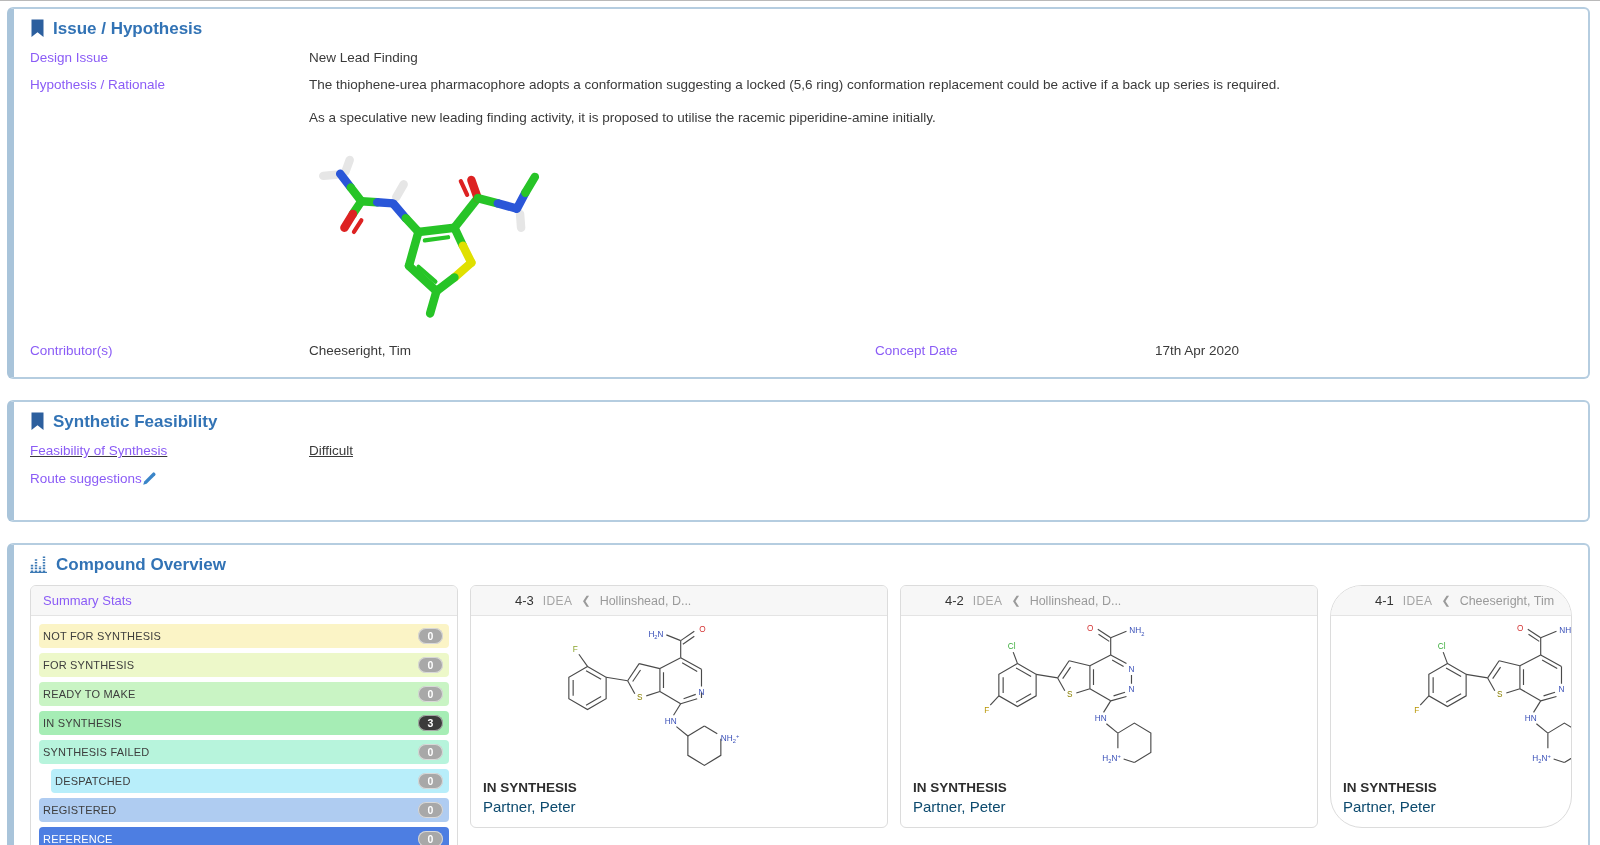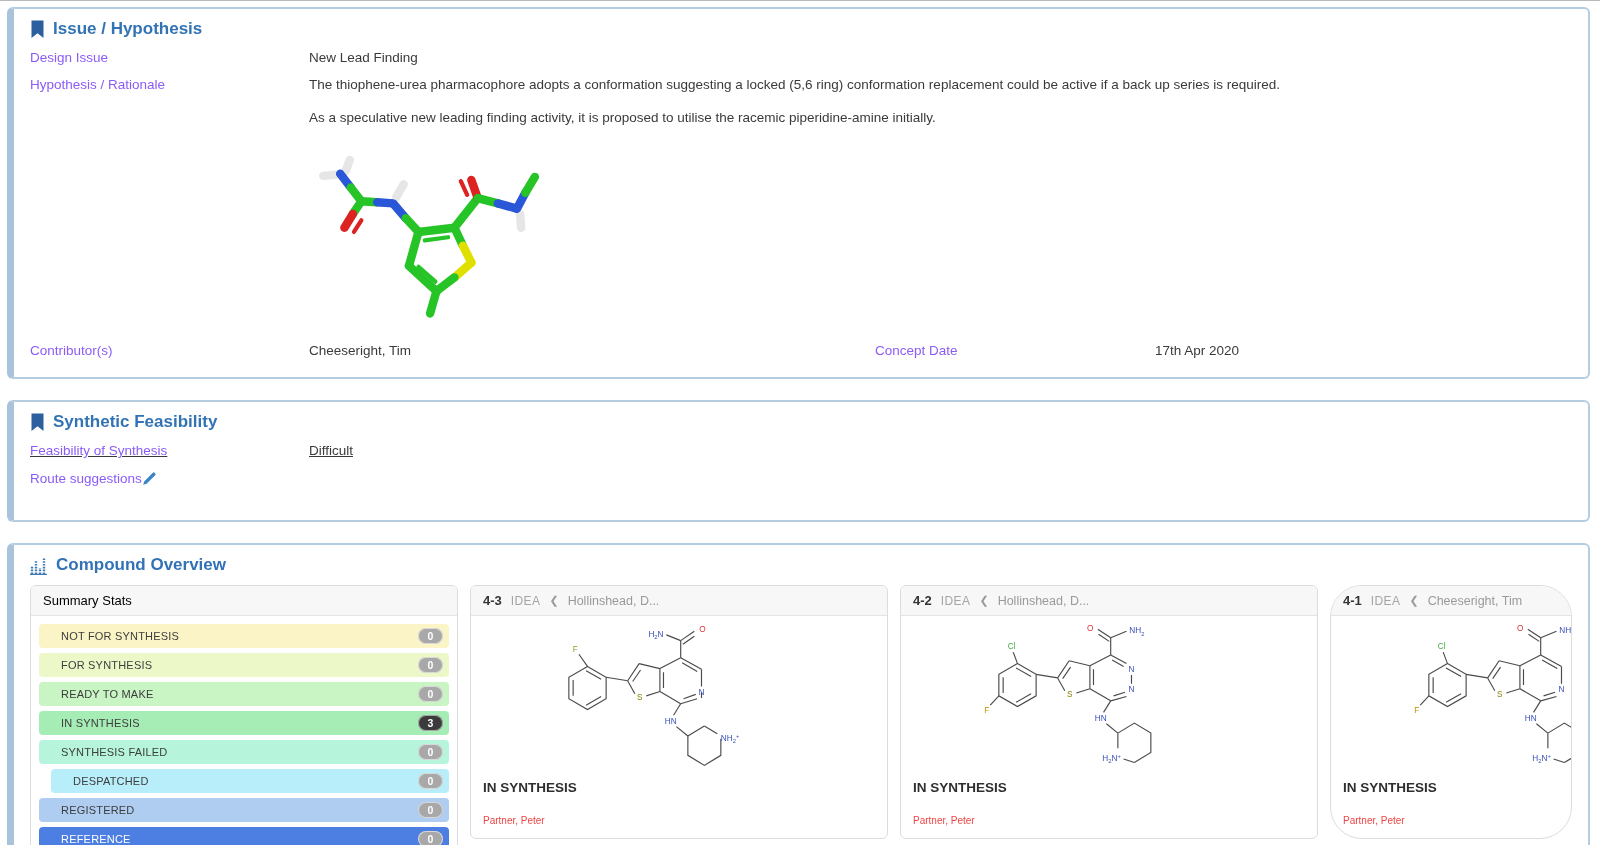--- a/index.html
+++ b/index.html
@@ -7,21 +7,21 @@
     font-family:"Liberation Sans","DejaVu Sans",sans-serif; color:#3a3a3a; }
   body { border-top:1px solid #b9b9b9; }
 
   .panel { margin:0 10px 0 7px; background:#fff;
     border:2px solid #b5cde0; border-left:7px solid #a9c4da;
     border-radius:6px; padding:10px 16px 12px 16px; }
   #panel-issue { margin-top:6px; min-height:372px; }
   #panel-synth { margin-top:21px; min-height:122px; }
   #panel-overview { margin-top:21px; height:320px; }
 
-  .panel-title { display:flex; align-items:flex-end; gap:8px;
+  .panel-title { display:flex; align-items:flex-start; gap:8px;
     font-size:17px; font-weight:bold; color:#3273b5; margin-bottom:10px; }
   .panel-title svg { flex:0 0 auto; }
 
   .frow { display:grid; grid-template-columns:279px 1fr; align-items:start;
     margin-bottom:9px; }
   .flabel { color:#8b5cf6; font-size:13.5px; padding-top:1px; }
   .fvalue { color:#3a3a3a; font-size:13.5px; line-height:1.35; }
   .fvalue p + p { margin-top:15px; }
 
   .bottom-row { display:grid; grid-template-columns:279px 566px 280px 1fr;
@@ -33,42 +33,42 @@
   .edit-btn { cursor:pointer; line-height:0; }
 
   .overview-body { display:flex; gap:12px; align-items:flex-start; }
 
   .cardbox { background:#fff; border:1px solid #dcdcdc; border-radius:6px;
     overflow:hidden; flex:0 0 auto; }
   .cardbox .chead { background:#f7f7f7; border-bottom:1px solid #e4e4e4;
     height:30px; display:flex; align-items:center; gap:9px; padding:0 12px;
     font-size:13px; }
   #summary-box { width:428px; }
-  #summary-box .chead { color:#000000; }
+  #summary-box .chead { color:#8b5cf6; }
   .stat-rows { padding:8px; display:flex; flex-direction:column; gap:5px; }
   .stat-row { height:24px; border-radius:4px; display:flex; align-items:center;
-    justify-content:space-between; padding:0 6px 0 22px; cursor:pointer; }
+    justify-content:space-between; padding:0 6px 0 4px; cursor:pointer; }
   .stat-row .slabel { font-size:11px; letter-spacing:.2px; color:#3d3d3d; }
   .stat-row.white .slabel { color:#fff; }
   .badge { min-width:25px; height:16px; border-radius:9px; background:#a8a8a8;
     color:#fff; font-size:10.5px; font-weight:bold; display:flex;
     align-items:center; justify-content:center; padding:0 6px;
     box-shadow:0 0 0 1px rgba(255,255,255,.55) inset; }
   .badge.dark { background:#3b3b3b; }
 
   .card { width:418px; cursor:pointer; }
   .card:last-child { flex:1 1 auto;border-radius:32px; }
-  .card .cid { font-weight:bold; color:#333; }
+  .card .cid { font-weight:normal; color:#333;margin-left:32px; }
   .card .ctype { color:#a5a5a5; font-size:12px; letter-spacing:.4px; }
   .card .chev { color:#9a9a9a; font-size:11px; }
   .card .cauthor { color:#9a9a9a; font-size:12.5px; }
   .card .cmol { height:158px; padding:6px 0 0 26px; }
   .card .cfoot { padding:6px 12px 12px 12px; }
   .card .cstatus { font-weight:bold; font-size:13.5px; color:#2e2e2e; }
-  .card .cpartner { font-size:10px; color:#ef4444; margin-top:20px; }
+  .card .cpartner { font-size:15px; color:#0c4a6e; margin-top:3px; }
 
   .mol line, .mol polyline { stroke:#4a4a4a; stroke-width:1.6; fill:none; }
   .mol text { font-size:11.5px; font-family:"Liberation Sans",sans-serif; }
   .mol .atN { fill:#3a50b8; } .mol .atO { fill:#d43333; }
   .mol .atS { fill:#8a8000; } .mol .atCl { fill:#3fae3f; }
   .mol .atFolive { fill:#8aa32a; } .mol .atFgold { fill:#b89500; }
   .mol .sub { font-size:8px; }
 
   .stick { stroke-linecap:round; fill:none; }
 </style>

